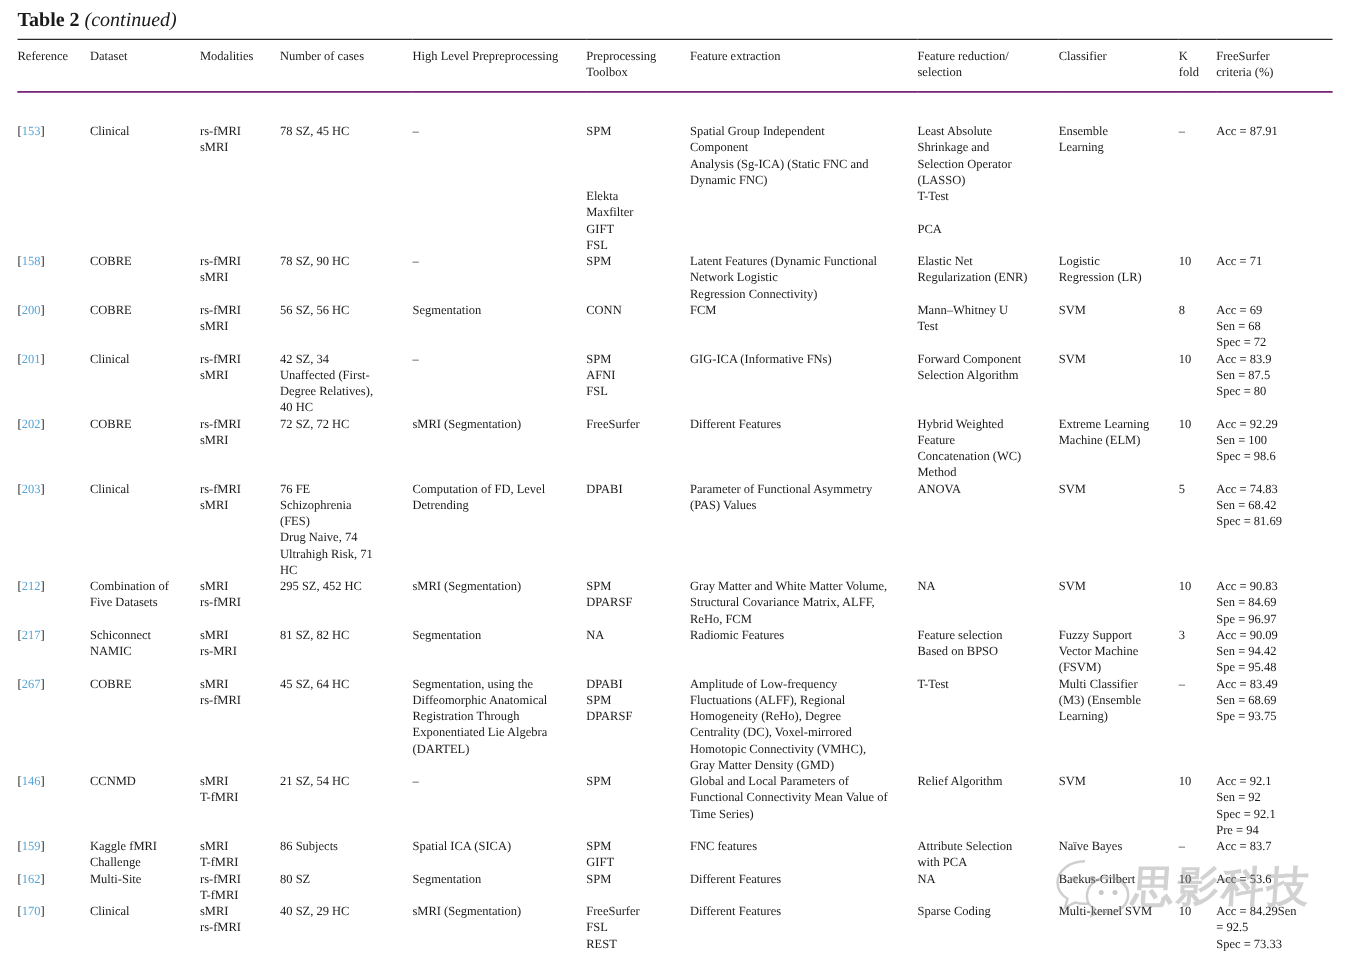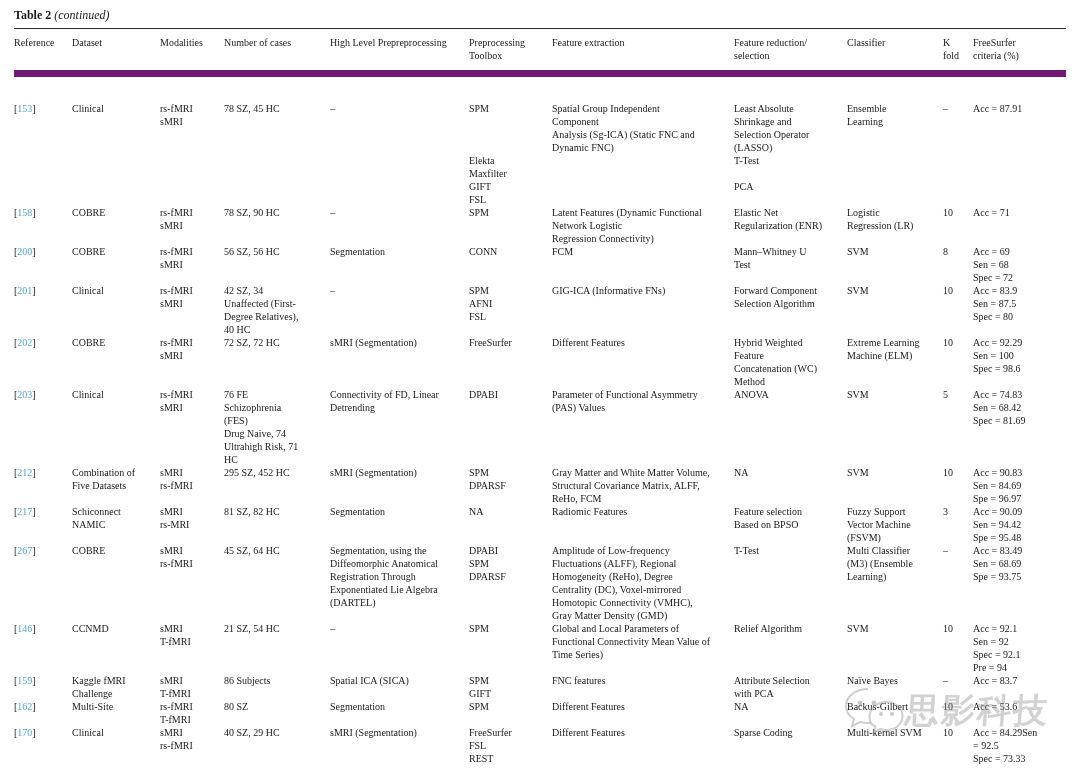--- a/index.html
+++ b/index.html
@@ -5,37 +5,37 @@
   * { margin: 0; padding: 0; box-sizing: border-box; }
   html, body { background: #ffffff; }
   body {
     width: 1080px; height: 775px;
     font-family: "Liberation Serif", "DejaVu Serif", serif;
     color: #1a1a1a;
     position: relative;
     overflow: hidden;
   }
   .page { padding: 8px 14px 0 14px; }
-  .table-title { font-size: 12px; margin-bottom: 5px; }
+  .table-title { font-size: 16px; margin-bottom: 5px; }
   .table-title .bold { font-weight: bold; }
   .table-title .ital { font-style: italic; }
   table.studies {
     width: 1052px;
     table-layout: fixed;
     border-collapse: collapse;
     border-top: 1px solid #2a2a2a;
     font-size: 10px;
     line-height: 13px;
   }
   thead th {
     text-align: left;
     font-weight: normal;
     vertical-align: top;
     padding: 7px 6px 8px 0;
-    border-bottom: 7px solid #701a75;
+    border-bottom: 1px solid #701a75;
     white-space: pre-line;
     font-size: 10px;
   }
   tbody td {
     vertical-align: top;
     padding: 0 6px 0 0;
     white-space: pre-line;
   }
   tbody tr:first-child td { padding-top: 25px; }
   .ref-num { color: #55a5d8; text-decoration: none; cursor: pointer; }
@@ -222,21 +222,21 @@
     <td><span>[</span><a class="ref-num">203</a><span>]</span></td>
     <td>Clinical</td>
     <td>rs-fMRI
 sMRI</td>
     <td>76 FE
 Schizophrenia
 (FES)
 Drug Naive, 74
 Ultrahigh Risk, 71
 HC</td>
-    <td>Connectivity of FD, Linear
+    <td>Computation of FD, Level
 Detrending</td>
     <td>DPABI</td>
     <td>Parameter of Functional Asymmetry
 (PAS) Values</td>
     <td>ANOVA</td>
     <td>SVM</td>
     <td>5</td>
     <td>Acc = 74.83
 Sen = 68.42
 Spec = 81.69</td>

